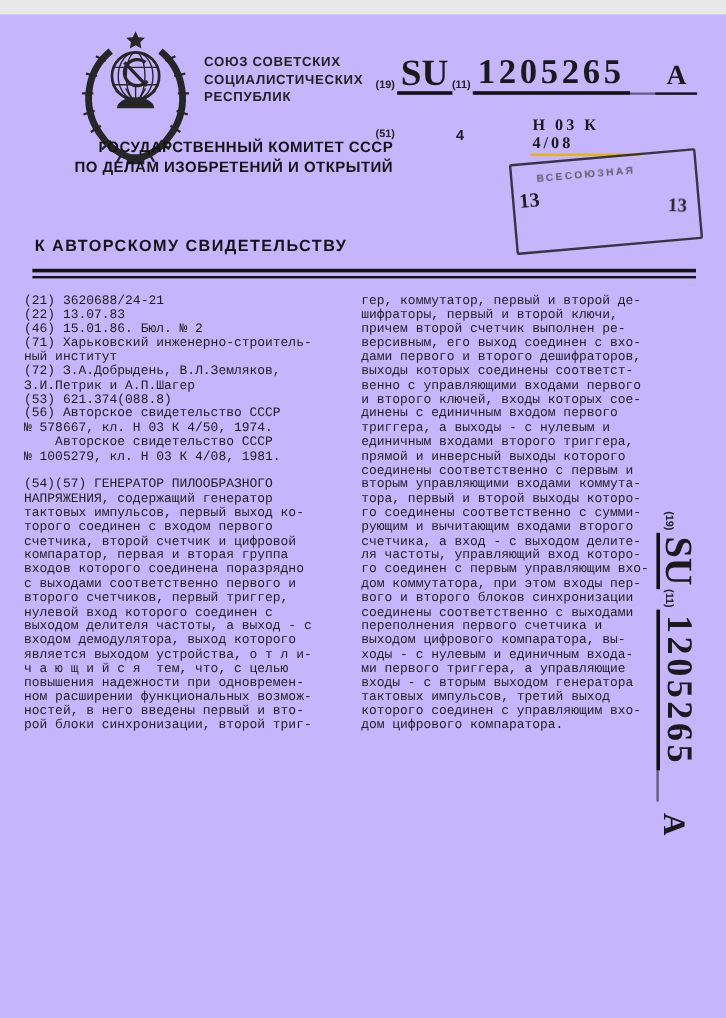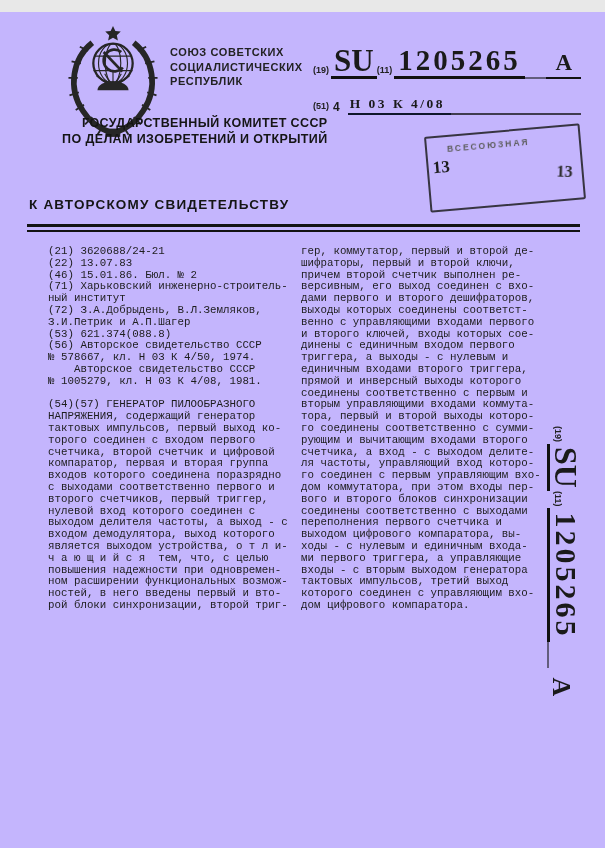--- a/index.html
+++ b/index.html
@@ -31,26 +31,26 @@
   .docnum {
     font-family:"Liberation Serif","DejaVu Serif",serif; font-weight:bold;
     font-size:29px; line-height:29px; letter-spacing:3px;
     border-bottom:3px solid #111; padding:0 4px 1px 4px;
   }
   .num-spacer { flex:1; border-bottom:2px solid rgba(20,20,20,.55); height:4px; min-width:18px; }
   .kind {
     font-family:"Liberation Serif","DejaVu Serif",serif; font-weight:bold;
     font-size:23px; line-height:24px; border-bottom:2.5px solid #111; padding:0 9px 2px 9px;
   }
-  .ipc-row { display:flex; align-items:flex-end; margin-top:17px; }
+  .ipc-row { display:flex; align-items:center; margin-top:17px;gap:47px; }
   .ipc-ed { font-size:12px; font-weight:bold; padding:0 8px 1px 2px; }
   .ipc-class {
     font-family:"Liberation Serif","DejaVu Serif",serif; font-weight:bold;
     font-size:13.5px; line-height:15px; letter-spacing:2.5px;
-    border-bottom:2px solid #0f172a; padding:0 6px 2px 2px;
+    border-bottom:2px solid #eab308; padding:0 6px 2px 2px;
   }
   .ipc-spacer { flex:1; border-bottom:2px solid rgba(20,20,20,.75); height:3px; }
   .doc-title {
     position:absolute; left:28px; top:141px;
     font-weight:bold; font-size:27px; letter-spacing:1px; word-spacing:7px; color:#111;
   }
   .doc-subtitle {
     position:absolute; left:29px; top:185px;
     font-weight:bold; font-size:13.5px; letter-spacing:1.2px; color:#151515;text-align:right;
   }
@@ -76,21 +76,21 @@
   .double-rule {
     position:absolute; left:27px; top:212px; width:553px; height:8px;
     border-top:3px solid #131313; border-bottom:2px solid #131313;
   }
   
   .col {
     position:absolute; top:234px;
     font-family:"Liberation Mono","DejaVu Sans Mono",monospace;
     font-size:10.8px; line-height:11.8px; white-space:pre; color:#1d1d1d;
   }
-  .col-left  { left:48px;  width:266px; }
+  .col-left  { left:20px;  width:266px; }
   .col-right { left:301px; width:250px; }
   
   .side-id {
     position:absolute; left:601px; top:414px; width:292px; height:54px;
     transform:rotate(90deg); transform-origin:0 0;
     display:flex; align-items:flex-end;
   }
   .side-id .tiny { padding-bottom:6px; }
   .side-id .su { font-size:32px; line-height:31px; }
   .side-id .docnum { font-size:30px; line-height:30px; }

